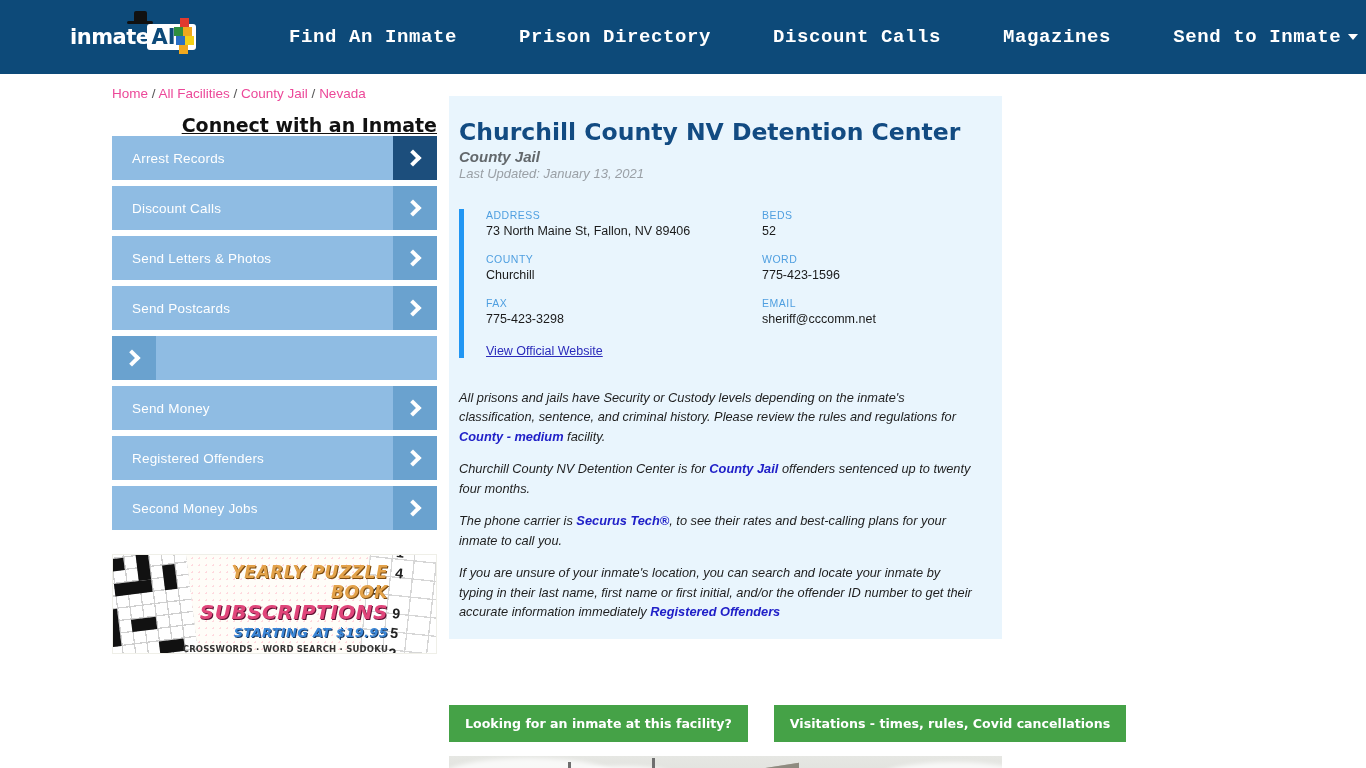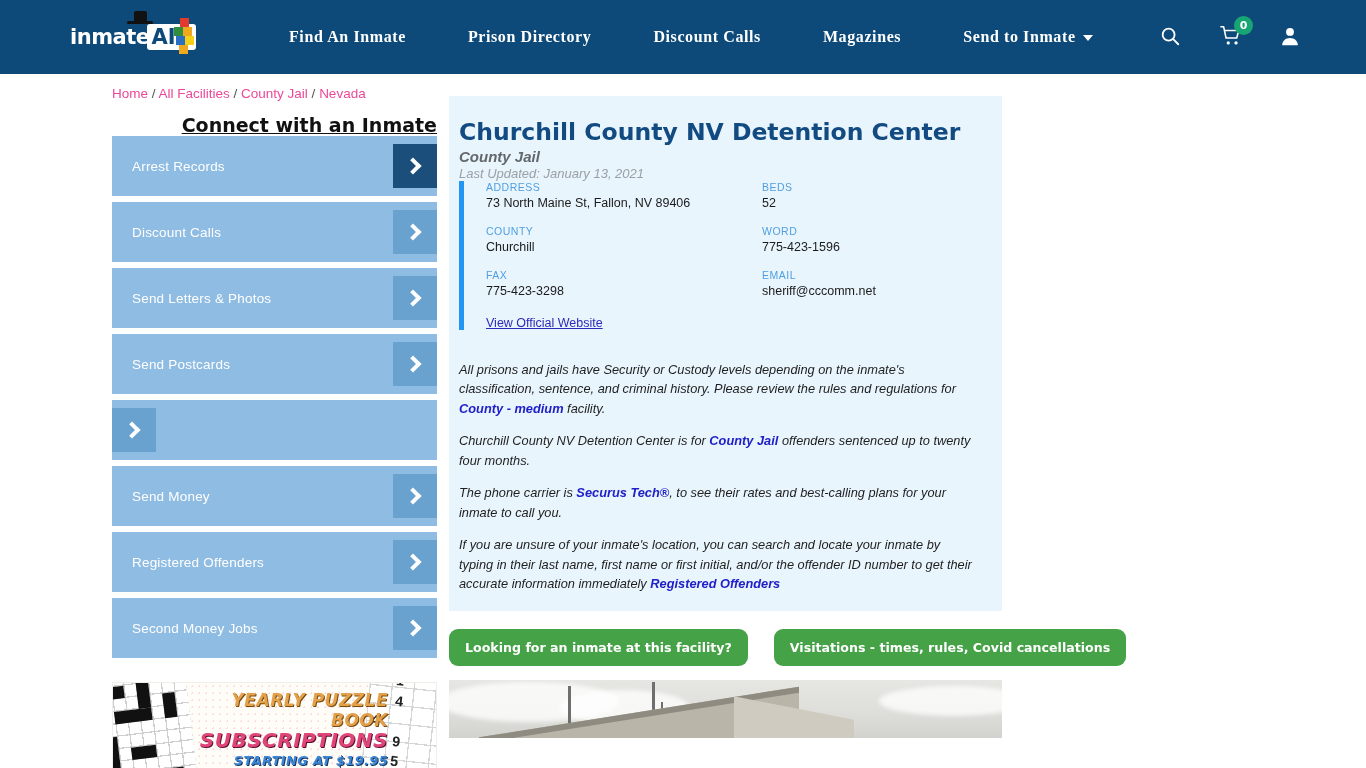--- a/index.html
+++ b/index.html
@@ -61,28 +61,28 @@
   }
   .blk { position: absolute; width: 9px; height: 9px; }
   .nav {
     display: flex;
     align-items: center;
     margin-left: 58px;
     gap: 0px;
   }
   .nav-item {
     color: #ffffff;
-    font-size: 16px;
+    font-size: 19px;
     font-weight: bold;
     letter-spacing: 0.6px;
     padding: 0 31px;
     white-space: nowrap;
     text-decoration: none;
     cursor: pointer;
-    font-family: Liberation Serif, serif;
+    font-family: Liberation Mono, monospace;
   }
   .caret {
     display: inline-block;
     margin-left: 7px;
     border-left: 5px solid transparent;
     border-right: 5px solid transparent;
     border-top: 6px solid #ffffff;
     vertical-align: middle;
   }
   .header-icons {
@@ -129,21 +129,21 @@
   .connect-title {
     font-size: 19px;
     font-weight: bold;
     color: #111;
     text-decoration: underline;
     margin: 0 0 0 1px;
     font-family: "DejaVu Sans", sans-serif;
     text-align: right;
   }
   .side-item {
-    height: 60px;
+    height: 44px;
     background: #8fbce3;
     display: flex;
     align-items: center;
     margin-bottom: 6px;
     cursor: pointer;
     overflow: hidden;
   }
   .side-label {
     flex: 1;
     color: #ffffff;
@@ -243,20 +243,21 @@
     margin: 0 0 1px 0;
   }
   .fac-upd {
     font-size: 13px;
     font-style: italic;
     color: #9aa0a6;
     margin: 0;
   }
   .info-wrap {
     display: flex;
+    margin-top: 28px;
   }
   .accent-bar {
     width: 5px;
     background: #2196f3;
     flex: 0 0 5px;
     margin-right: 22px;
   }
   .info-grid {
     flex: 1;
     display: grid;
@@ -293,25 +294,26 @@
     display: flex;
     gap: 26px;
     margin-top: 18px;
   }
   .gbtn {
     background: #45a247;
     color: #ffffff;
     font-size: 12.6px;
     font-weight: bold;
     padding: 11px 16px;
-    border-radius: 9px;
+    border-radius: 0;
     border: none;
     cursor: pointer;
     font-family: "DejaVu Sans", sans-serif;
     white-space: nowrap;
+    margin-top: 48px;
   }
 
   .facility-photo {
     margin-top: 14px;
     width: 553px;
     height: 58px;
     overflow: hidden;
     position: relative;
     background: linear-gradient(180deg, #e6e7e3 0%, #dedfda 55%, #d2d3ce 100%);
   }

